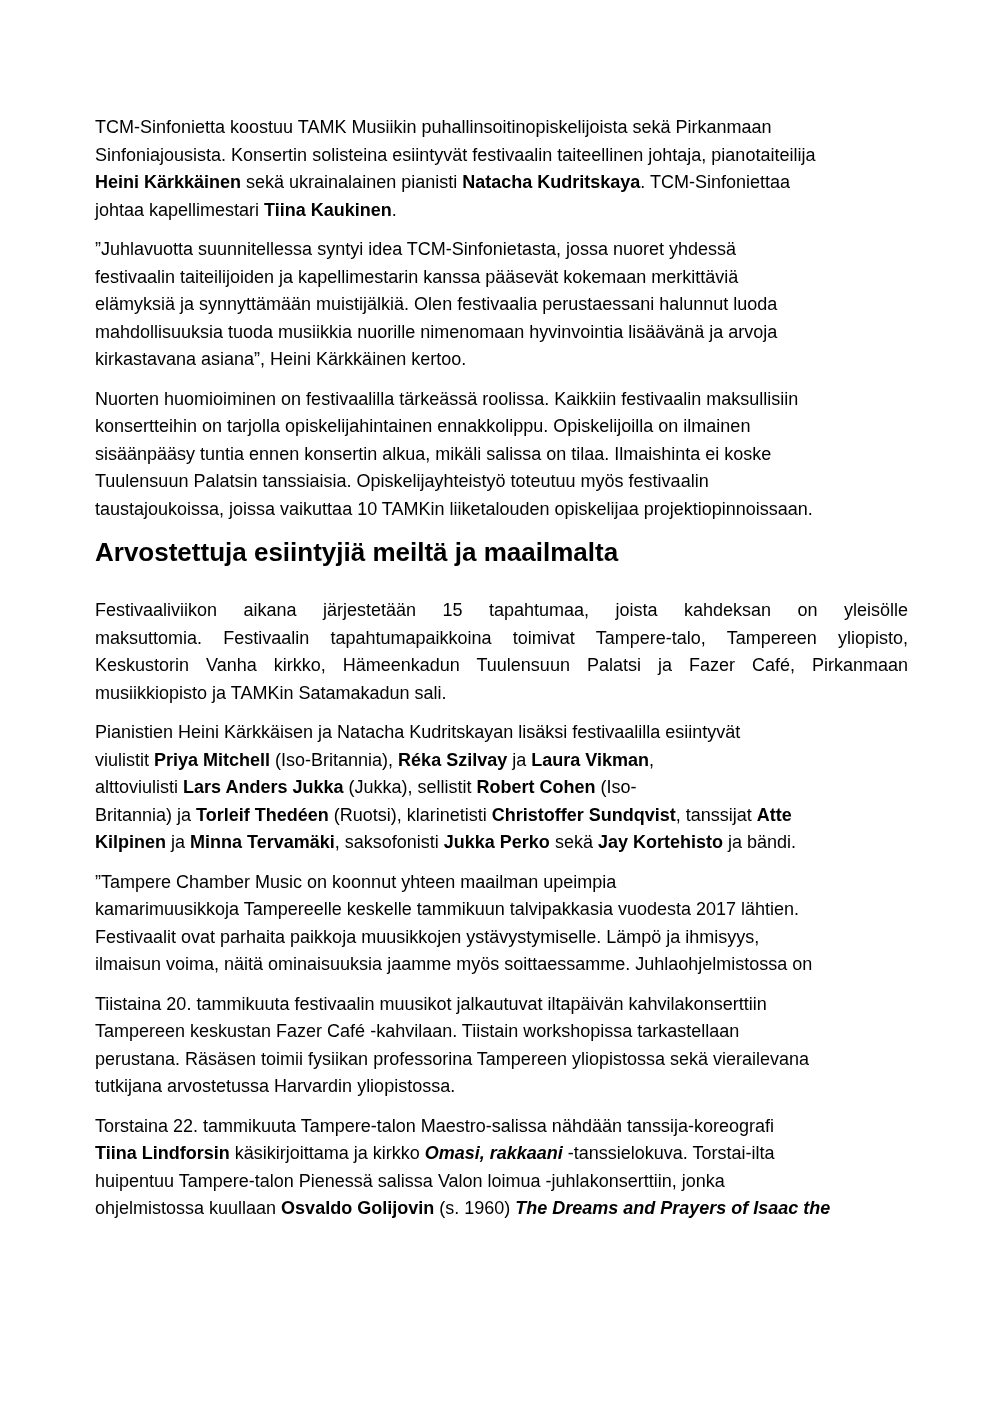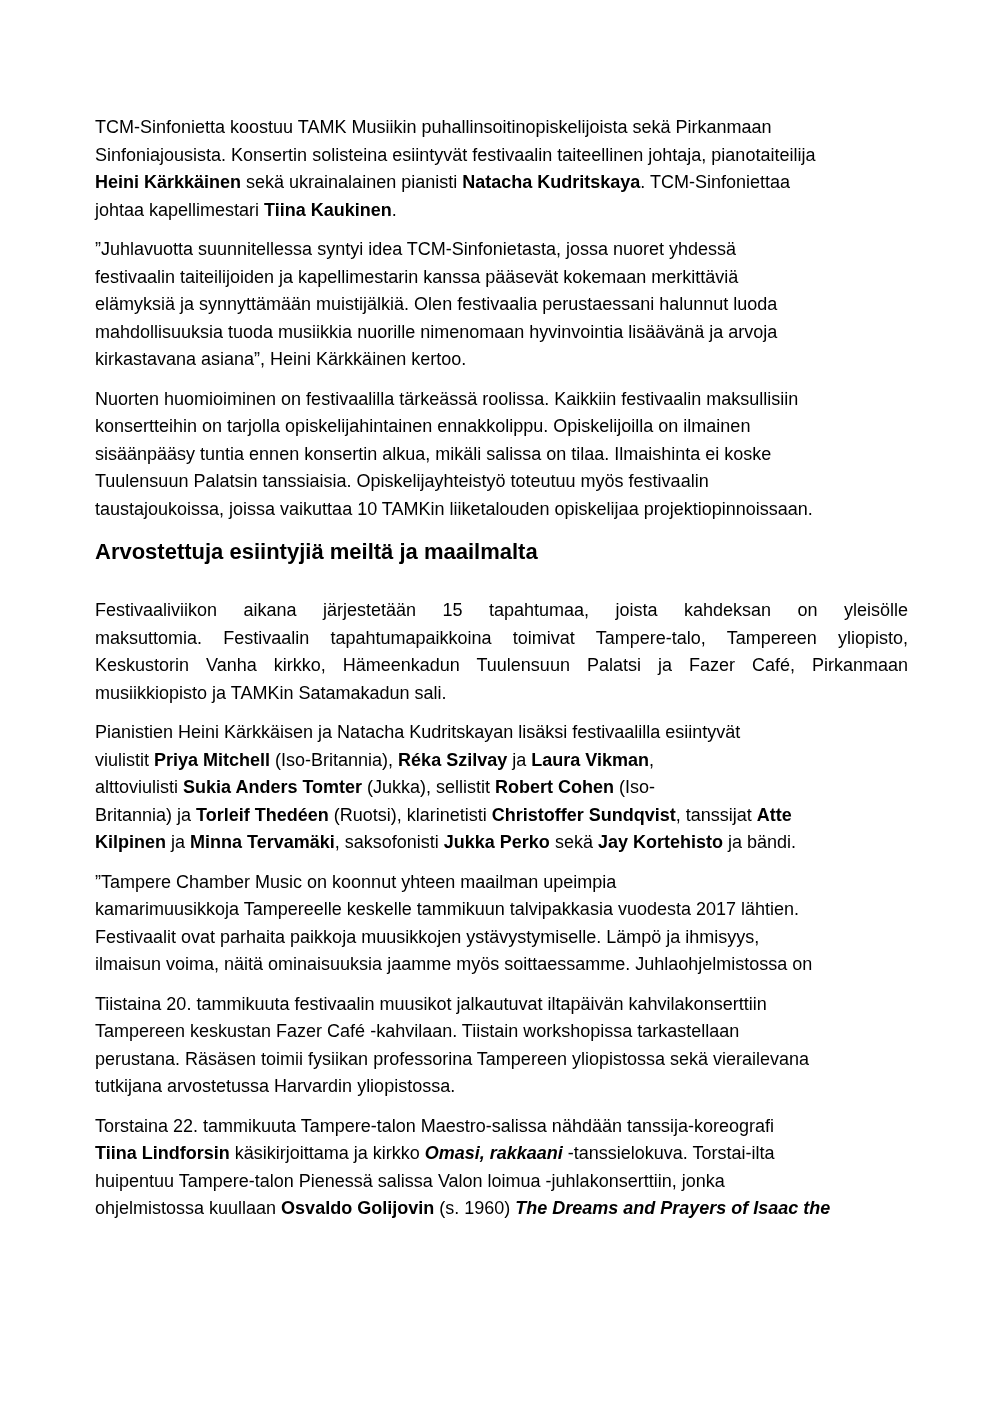--- a/index.html
+++ b/index.html
@@ -29,21 +29,21 @@
   .line {
     line-height: 27.5px;
     white-space: nowrap;
   }
   .jline {
     white-space: normal;
     text-align: justify;
     text-align-last: justify;
   }
   .doc-heading {
-    font-size: 22px;
+    font-size: 26px;
     font-weight: bold;
     line-height: 34px;
     margin: 2px 0 28px 0;
     letter-spacing: 0;
   }
   .b { font-weight: bold; }
   .i { font-style: italic; }
 </style>
 </head>
 <body>
@@ -73,21 +73,21 @@
       <h2 class="doc-heading">Arvostettuja esiintyjiä meiltä ja maailmalta</h2>
       <div class="paragraph">
         <div class="line jline"><span>Festivaaliviikon aikana järjestetään 15 tapahtumaa, joista kahdeksan on yleisölle</span></div>
         <div class="line jline"><span>maksuttomia. Festivaalin tapahtumapaikkoina toimivat Tampere-talo, Tampereen yliopisto,</span></div>
         <div class="line jline"><span>Keskustorin Vanha kirkko, Hämeenkadun Tuulensuun Palatsi ja Fazer Café, Pirkanmaan</span></div>
         <div class="line"><span>musiikkiopisto ja TAMKin Satamakadun sali.</span></div>
       </div>
       <div class="paragraph">
         <div class="line"><span>Pianistien Heini Kärkkäisen ja Natacha Kudritskayan lisäksi festivaalilla esiintyvät</span></div>
         <div class="line"><span>viulistit </span><span class="b">Priya Mitchell</span><span> (Iso-Britannia), </span><span class="b">Réka Szilvay</span><span> ja </span><span class="b">Laura Vikman</span><span>,</span></div>
-        <div class="line"><span>alttoviulisti </span><span class="b">Sukia Anders Tomter</span><span> (Jukka), sellistit </span><span class="b">Robert Cohen</span><span> (Iso-</span></div>
+        <div class="line"><span>alttoviulisti </span><span class="b">Lars Anders Jukka</span><span> (Jukka), sellistit </span><span class="b">Robert Cohen</span><span> (Iso-</span></div>
         <div class="line"><span>Britannia) ja </span><span class="b">Torleif Thedéen</span><span> (Ruotsi), klarinetisti </span><span class="b">Christoffer Sundqvist</span><span>, tanssijat </span><span class="b">Atte</span></div>
         <div class="line"><span class="b">Kilpinen</span><span> ja </span><span class="b">Minna Tervamäki</span><span>, saksofonisti </span><span class="b">Jukka Perko</span><span> sekä </span><span class="b">Jay Kortehisto</span><span> ja bändi.</span></div>
       </div>
       <div class="paragraph">
         <div class="line"><span>”Tampere Chamber Music on koonnut yhteen maailman upeimpia</span></div>
         <div class="line"><span>kamarimuusikkoja Tampereelle keskelle tammikuun talvipakkasia vuodesta 2017 lähtien.</span></div>
         <div class="line"><span>Festivaalit ovat parhaita paikkoja muusikkojen ystävystymiselle. Lämpö ja ihmisyys,</span></div>
         <div class="line"><span>ilmaisun voima, näitä ominaisuuksia jaamme myös soittaessamme. Juhlaohjelmistossa on</span></div>
       </div>
       <div class="paragraph">

